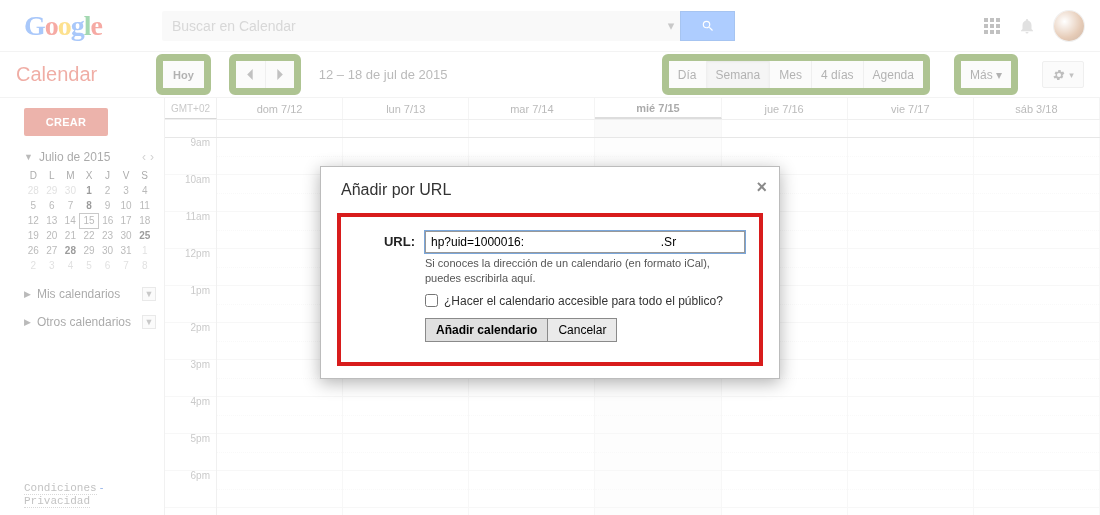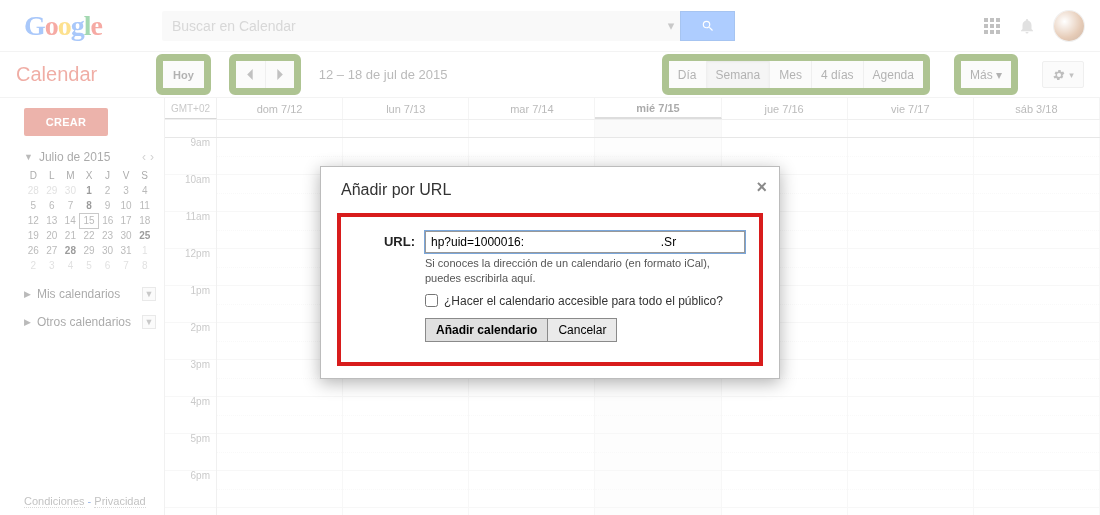--- a/index.html
+++ b/index.html
@@ -200,21 +200,21 @@
     border:1px solid #cfcfcf; background:#f5f5f5;
     display:flex; align-items:center; justify-content:center;
     font-size:9px; color:#888;
   }
   .footer-links {
     position:absolute;
     bottom:8px;
     font-size:11px;
     color:#15c;
   }
-  .footer-links a { color:#777; text-decoration:none; border-bottom:1px dotted #aaa; }
+  .footer-links a { color:#777; text-decoration:none; border-bottom:1px dotted #aaa;font-family:Liberation Mono, monospace; }
   
   .calendar {
     flex:1;
     border-left:1px solid #e0e0e0;
     display:flex;
     flex-direction:column;
     overflow:hidden;
   }
   .day-header {
     display:flex;

